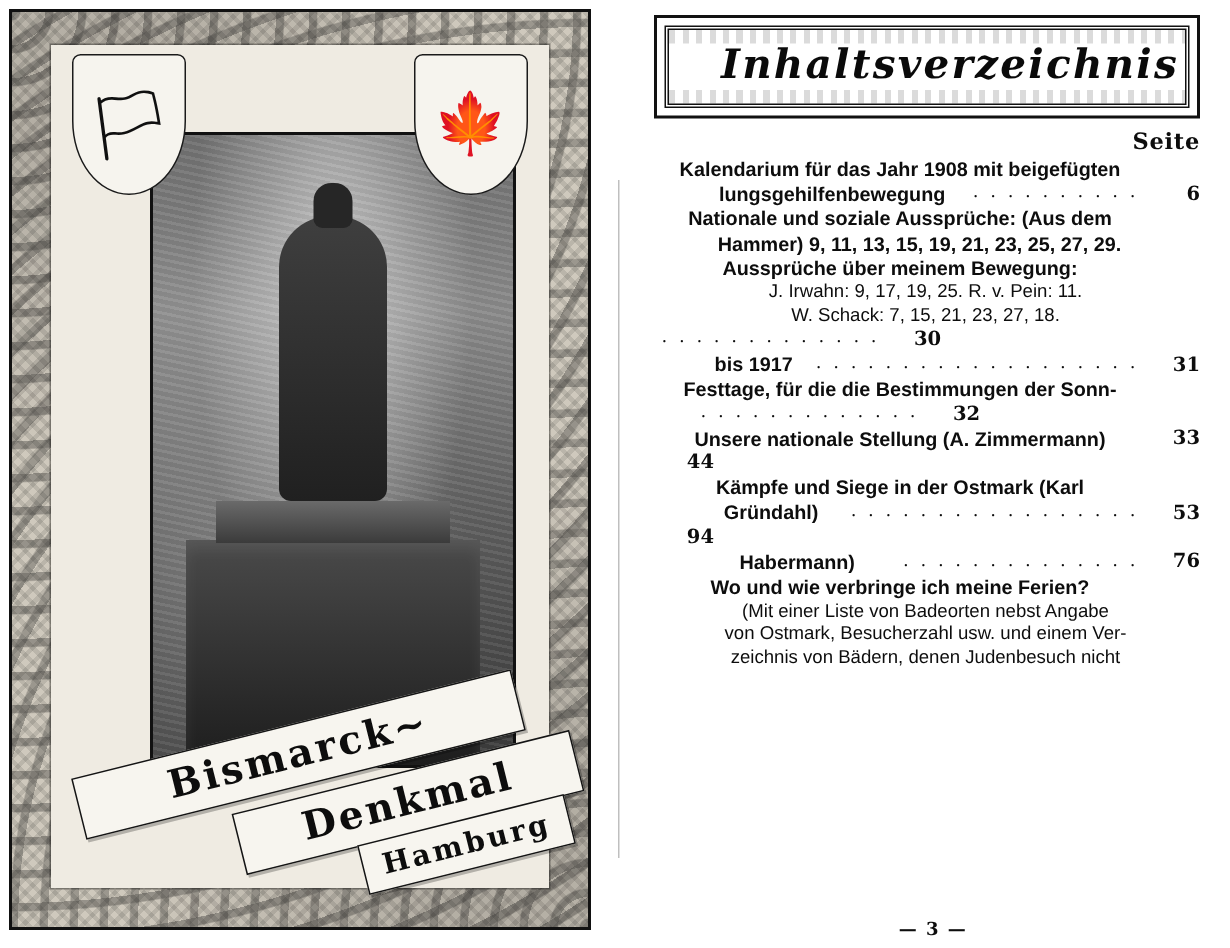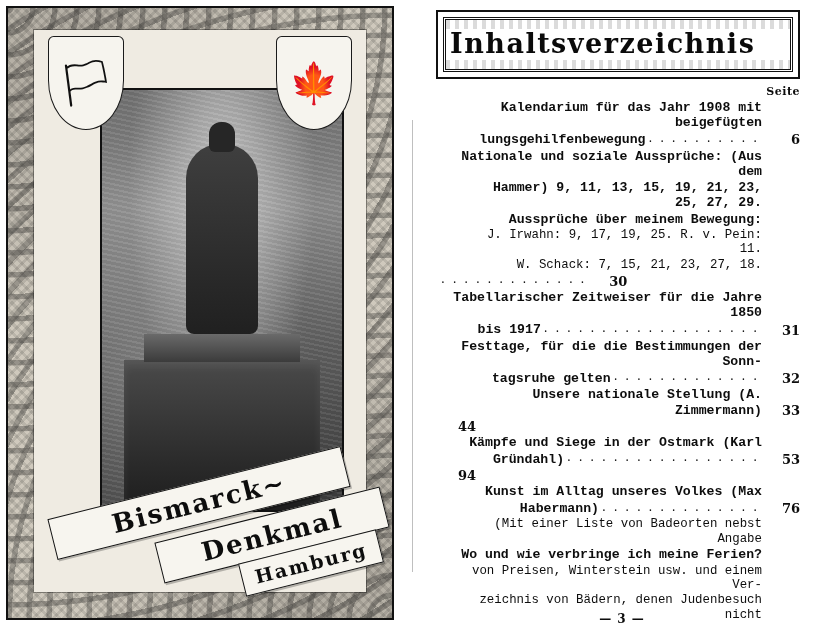--- a/index.html
+++ b/index.html
@@ -231,51 +231,52 @@
   .title-box-inner {
     border: 3px double #111;
     padding: 8px 4px 10px 4px;
     position: relative;
     background:
       repeating-linear-gradient(90deg, rgba(0,0,0,0.14) 0 4px, rgba(0,0,0,0) 4px 9px) top/100% 9px no-repeat,
       repeating-linear-gradient(90deg, rgba(0,0,0,0.14) 0 4px, rgba(0,0,0,0) 4px 9px) bottom/100% 9px no-repeat,
       #fff;
   }
   .toc-title {
-    text-align: left;
+    text-align: right;
     font-family: "DejaVu Serif", serif;
     font-weight: bold;
     font-size: 27px;
     letter-spacing: 1.5px;
     color: #0a0a0a;
+    font-style: italic;
   }
   .seite-label {
     text-align: right;
-    font-size: 11px;
+    font-size: 15px;
     font-weight: bold;
     padding-right: 6px;
     margin-top: 4px;
     margin-bottom: 2px;
     letter-spacing: .5px;
   }
   .toc-list {
     padding: 0 6px 0 8px;
   }
   .entry {
     display: flex;
     align-items: flex-end;
     margin-bottom: 1px;
     line-height: 1.16;
   }
   .entry .txt {
     flex: 1 1 auto;
     font-size: 13.2px;
     font-weight: bold;
-    font-family: Liberation Mono, monospace;
-    text-align: right;
+    font-family: Liberation Sans, sans-serif;
+    text-align: center;
   }
   .entry .txt.sub {
     font-weight: normal;
     font-size: 12.4px;
   }
   .entry .pg {
     flex: 0 0 auto;
     width: 34px;
     text-align: right;
     font-size: 13px;
@@ -379,35 +380,30 @@
           <span class="pg"></span>
         </div>
         <div class="entry indent-2">
           <span class="txt sub">W. Schack: 7, 15, 21, 23, 27, 18.</span>
           <span class="pg"></span>
         </div>
         <div class="entry">
           <span class="dots">. . . . . . . . . . . . .</span>
           <span class="pg">30</span>
         </div>
-        <div class="entry">
-          <span class="txt">Tabellarischer Zeitweiser für die Jahre 1850</span>
-          <span class="pg"></span>
-        </div>
         <div class="entry indent-1">
           <span class="txt">bis 1917</span>
           <span class="dots">. . . . . . . . . . . . . . . . . . .</span>
           <span class="pg">31</span>
         </div>
         <div class="entry">
           <span class="txt">Festtage, für die die Bestimmungen der Sonn-</span>
           <span class="pg"></span>
         </div>
         <div class="entry indent-1">
-          <span class="txt">tagsruhe gelten</span>
           <span class="dots">. . . . . . . . . . . . .</span>
           <span class="pg">32</span>
         </div>
         <div class="entry">
           <span class="txt">Unsere nationale Stellung (A. Zimmermann)</span>
           <span class="pg">33</span>
         </div>
         <div class="entry">
           <span class="pg">44</span>
         </div>
@@ -416,39 +412,35 @@
           <span class="pg"></span>
         </div>
         <div class="entry indent-1">
           <span class="txt">Gründahl)</span>
           <span class="dots">. . . . . . . . . . . . . . . . .</span>
           <span class="pg">53</span>
         </div>
         <div class="entry">
           <span class="pg">94</span>
         </div>
-        <div class="entry">
-          <span class="txt">Kunst im Alltag unseres Volkes (Max</span>
-          <span class="pg"></span>
-        </div>
         <div class="entry indent-1">
           <span class="txt">Habermann)</span>
           <span class="dots">. . . . . . . . . . . . . .</span>
           <span class="pg">76</span>
         </div>
+        <div class="entry">
+          <span class="txt">Wo und wie verbringe ich meine Ferien?</span>
+          <span class="pg"></span>
+        </div>
         <div class="entry indent-2">
           <span class="txt sub">(Mit einer Liste von Badeorten nebst Angabe</span>
           <span class="pg"></span>
         </div>
-        <div class="entry">
-          <span class="txt">Wo und wie verbringe ich meine Ferien?</span>
-          <span class="pg"></span>
-        </div>
         <div class="entry indent-2">
-          <span class="txt sub">von Preisen, Winterstein usw. und einem Ver-</span>
+          <span class="txt sub">von Ostmark, Besucherzahl usw. und einem Ver-</span>
           <span class="pg"></span>
         </div>
         <div class="entry indent-2">
           <span class="txt sub">zeichnis von Bädern, denen Judenbesuch nicht</span>
           <span class="pg"></span>
         </div>
       </div>
 
     <div class="page-number">— 3 —</div>
   </div>

